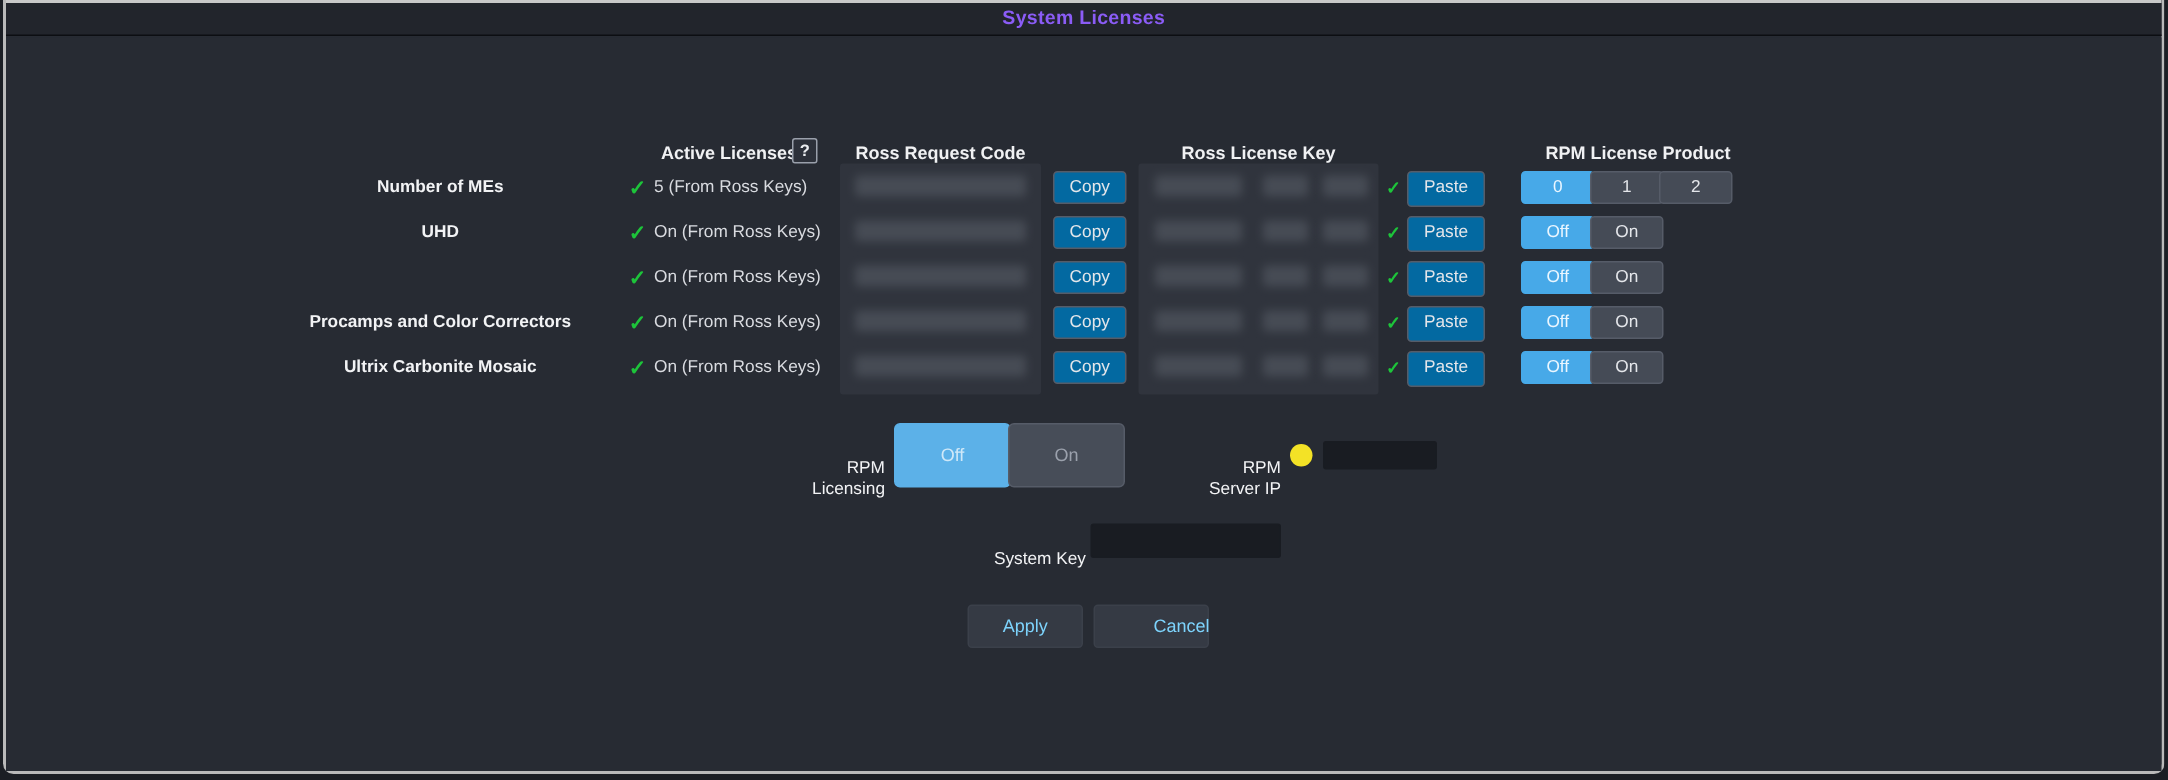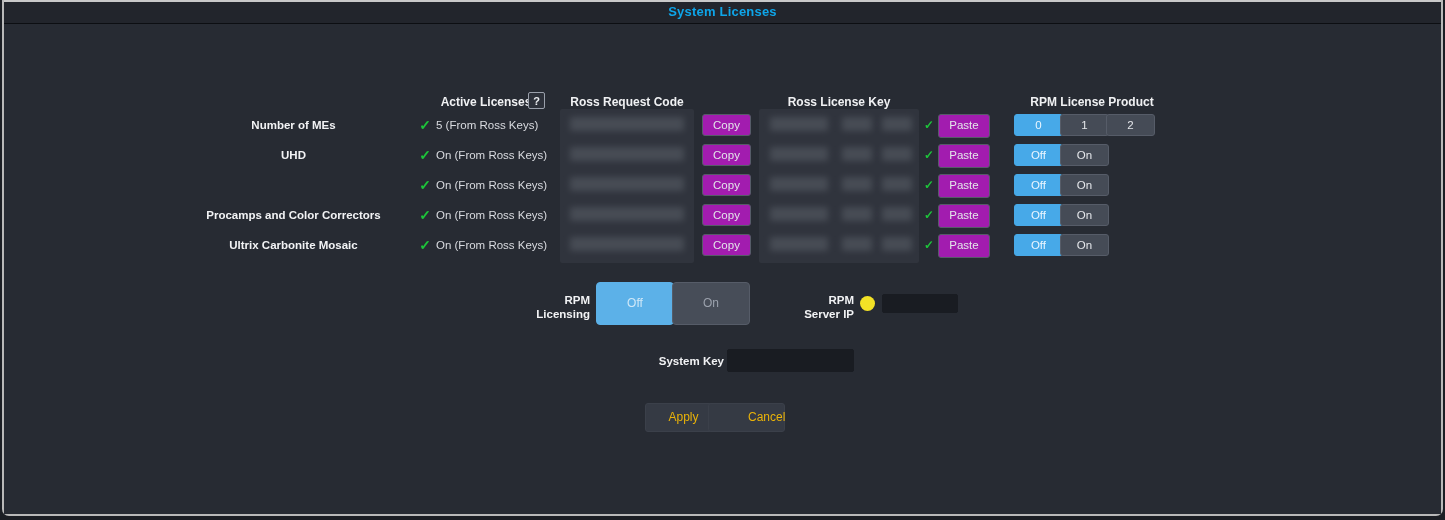--- a/index.html
+++ b/index.html
@@ -34,21 +34,21 @@
     width: 100%;
     height: 24px;
     background: #22252c;
     border-bottom: 1px solid #0c0e12;
     box-sizing: border-box;
     display: flex;
     align-items: center;
     justify-content: center;
   }
   #titlebar .title {
-    color: #0ea5e9;
+    color: #8b5cf6;
     font-size: 13px;
     font-weight: bold;
     letter-spacing: .2px;
   }
   #titlebar .topline {
     position: absolute;
     left: 0; top: 0; right: 0;
     height: 2px;
     background: #c9c9c9;
   }
@@ -160,21 +160,21 @@
     filter: blur(3.2px);
     opacity: .85;
   }
   .red-req  { left: 566px; width: 114px; }
   .red-key1 { left: 766px; width: 58px; }
   .red-key2 { left: 838px; width: 30px; }
   .red-key3 { left: 878px; width: 30px; }
 
   .btn {
     position: absolute;
-    background: #a21caf;
+    background: #0369a1;
     color: #e4e6ea;
     border: 1px solid #565c68;
     border-radius: 3px;
     font-size: 11.5px;
     font-family: "Liberation Sans", sans-serif;
     text-align: center;
     cursor: pointer;
     box-sizing: border-box;
   }
   .btn-copy {
@@ -220,23 +220,24 @@
   }
   .seg-a { left: 1010px; width: 49px; }
   .seg-b { left: 1056px; width: 49px; }
   .seg-c { left: 1102px; width: 49px; }
 
   
   .lbl-static {
     position: absolute;
     color: #f2f3f5;
     font-size: 11.5px;
-    font-weight: bold;
+    font-weight: normal;
     text-align: right;
     line-height: 14px;
+    margin-top: 12px;
   }
   #rpm-licensing-label { left: 470px; top: 268px; width: 116px; }
 
   .bigtog {
     position: absolute;
     top: 257px;
     width: 78px;
     height: 43px;
     border-radius: 4px;
     border: 1px solid #565c68;
@@ -284,29 +285,29 @@
 
   
   .action {
     position: absolute;
     top: 378px;
     width: 77px;
     height: 29px;
     border-radius: 3px;
     border: 1px solid #3b404a;
     background: #353a44;
-    color: #eab308;
+    color: #7dd3fc;
     font-size: 12px;
     line-height: 27px;
     text-align: center;
     box-sizing: border-box;
     cursor: default;
   }
   #apply-button  { left: 641px; }
-  #cancel-button { left: 704px; padding-left: 39px; }
+  #cancel-button { left: 725px; padding-left: 39px; }
 </style>
 </head>
 <body>
 
 <div id="window">
 
   <div id="titlebar">
     <div class="topline"></div>
     <div class="title">System Licenses</div>
   </div>

